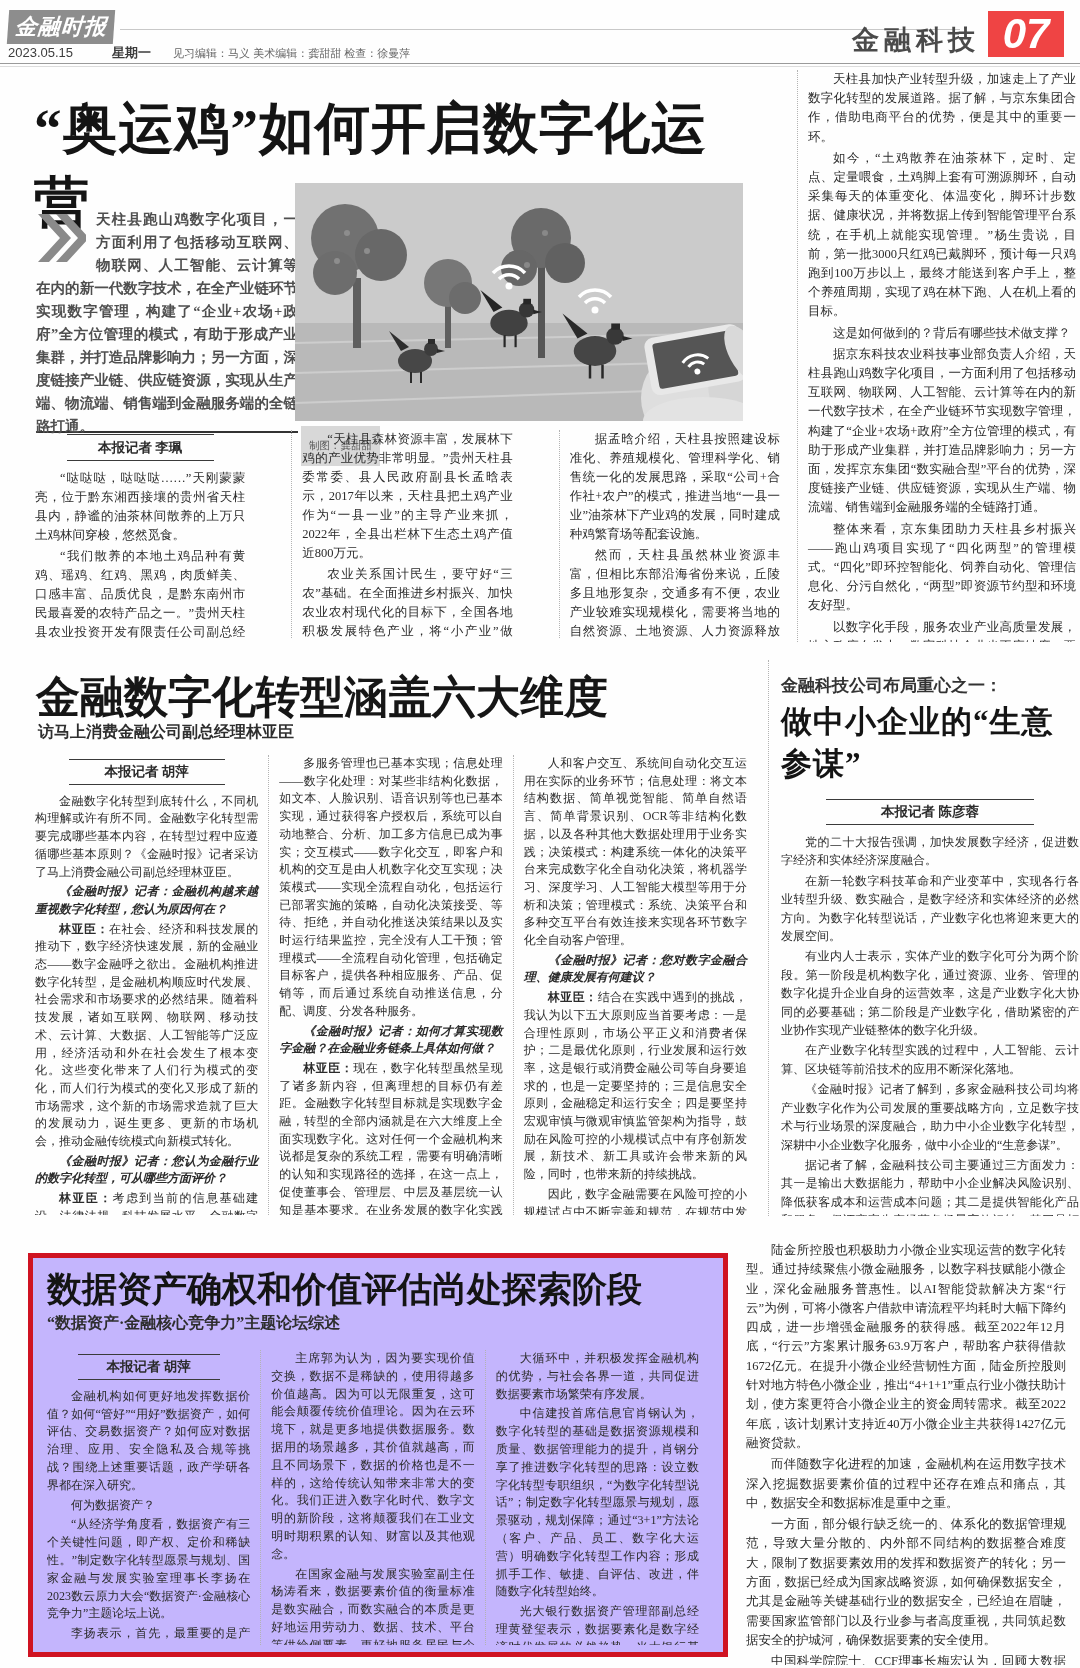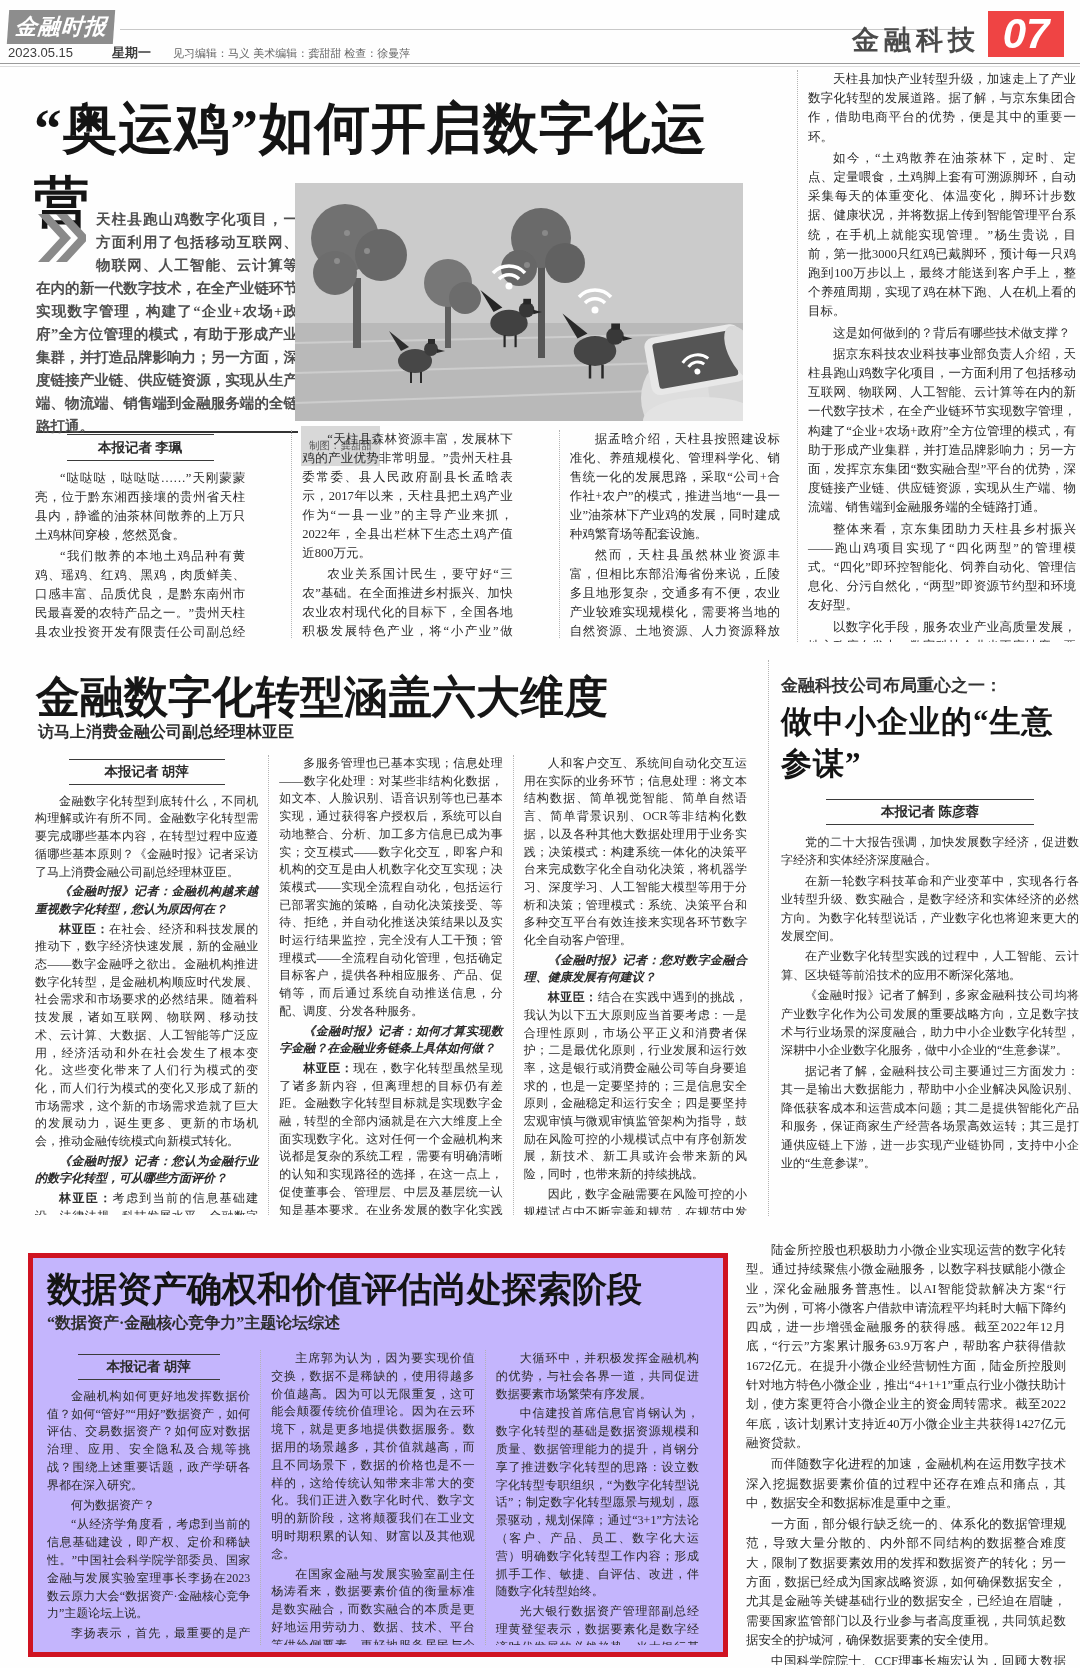--- a/index.html
+++ b/index.html
@@ -242,37 +242,38 @@
   </div>
 
   <div class="biz">
     <div class="biz-kicker">金融科技公司布局重心之一：</div>
     <h2 class="biz-headline" style="margin:0;">做中小企业的“生意参谋”</h2>
     <div class="byline-box" style="margin-top:14px;">本报记者 陈彦蓉</div>
     <div class="biz-body">
         <div>
           <p>党的二十大报告强调，加快发展数字经济，促进数字经济和实体经济深度融合。</p>
           <p>在新一轮数字科技革命和产业变革中，实现各行各业转型升级、数实融合，是数字经济和实体经济的必然方向。为数字化转型说话，产业数字化也将迎来更大的发展空间。</p>
+          <p>有业内人士表示，实体产业的数字化可分为两个阶段。第一阶段是机构数字化，通过资源、业务、管理的数字化提升企业自身的运营效率，这是产业数字化大协同的必要基础；第二阶段是产业数字化，借助紧密的产业协作实现产业链整体的数字化升级。</p>
           <p>在产业数字化转型实践的过程中，人工智能、云计算、区块链等前沿技术的应用不断深化落地。</p>
           <p>《金融时报》记者了解到，多家金融科技公司均将产业数字化作为公司发展的重要战略方向，立足数字技术与行业场景的深度融合，助力中小企业数字化转型，深耕中小企业数字化服务，做中小企业的“生意参谋”。</p>
           <p>据记者了解，金融科技公司主要通过三方面发力：其一是输出大数据能力，帮助中小企业解决风险识别、降低获客成本和运营成本问题；其二是提供智能化产品和服务，保证商家生产经营各场景高效运转；其三是打通供应链上下游，进一步实现产业链协同，支持中小企业的“生意参谋”。</p>
         </div>
       </div>
   </div>
 
   <div class="forum">
     <h2 class="forum-headline" style="margin:0;">数据资产确权和价值评估尚处探索阶段</h2>
     <div class="forum-subtitle">“数据资产·金融核心竞争力”主题论坛综述</div>
     <div class="forum-cols cols">
       <div class="col">
         <div class="byline-box">本报记者 胡萍</div>
         <div>
             <p>金融机构如何更好地发挥数据价值？如何“管好”“用好”数据资产，如何评估、交易数据资产？如何应对数据治理、应用、安全隐私及合规等挑战？围绕上述重要话题，政产学研各界都在深入研究。</p>
             <p>何为数据资产？</p>
-            <p>“从经济学角度看，考虑到当前的信息基础建设，即产权、定价和稀缺性。”中国社会科学院学部委员、国家金融与发展实验室理事长李扬在2023数云原力大会“数据资产·金融核心竞争力”主题论坛上说。</p>
+            <p>“从经济学角度看，数据资产有三个关键性问题，即产权、定价和稀缺性。”制定数字化转型愿景与规划、国家金融与发展实验室理事长李扬在2023数云原力大会“数据资产·金融核心竞争力”主题论坛上说。</p>
             <p>李扬表示，首先，最重要的是产权问题，目前关于数据资产的确权问题，业内还没有成熟的理论和解决方法，还处于探索阶段。其次，定价是数据资产交易的前提和关键。最后，数据具有可复制性，可以重复使用，缺少稀缺性，由此产生的资源配置问题会导致定价和交易机制的难题。现阶段，借助数字化手段，已经使得数据资产某些关键性矛盾得到缓解。例如，ChatGPT的出现，从某种程度上对科学研究范式带来重大影响。面对未来可能的颠覆性改变，中国作为大国，更应该积极拥抱和践行数字技术应用与数字化转型，从而为全球新发展格局作出贡献。</p>
           </div>
       </div>
       <div class="col">
           <div>
             <p>主席郭为认为，因为要实现价值交换，数据不是稀缺的，使用得越多价值越高。因为可以无限重复，这可能会颠覆传统价值理论。因为在云环境下，就是更多地提供数据服务。数据用的场景越多，其价值就越高，而且不同场景下，数据的价格也是不一样的，这给传统认知带来非常大的变化。我们正进入数字化时代、数字文明的新阶段，这将颠覆我们在工业文明时期积累的认知、财富以及其他观念。</p>
             <p>在国家金融与发展实验室副主任杨涛看来，数据要素价值的衡量标准是数实融合，而数实融合的本质是更好地运用劳动力、数据、技术、平台等供给侧要素，更好地服务居民与企业部门需求侧。数据变现的过程是数据资产化，它的重要价值在于形成共通的数据语言，形成企业与机构的战略资产，加速数据资产交易进程，促使数据资产产权问题明确。当前，数据资产面临两个重要挑战：价值评估和进入财务报表。</p>
           </div>
         </div>
       <div class="col">

